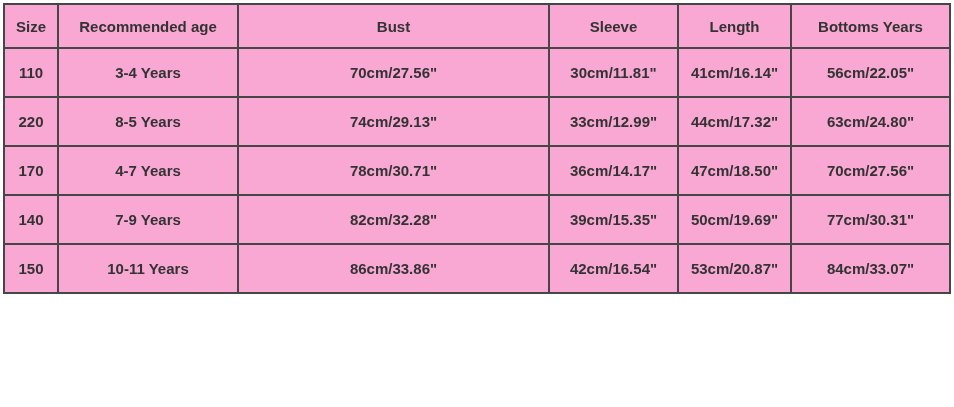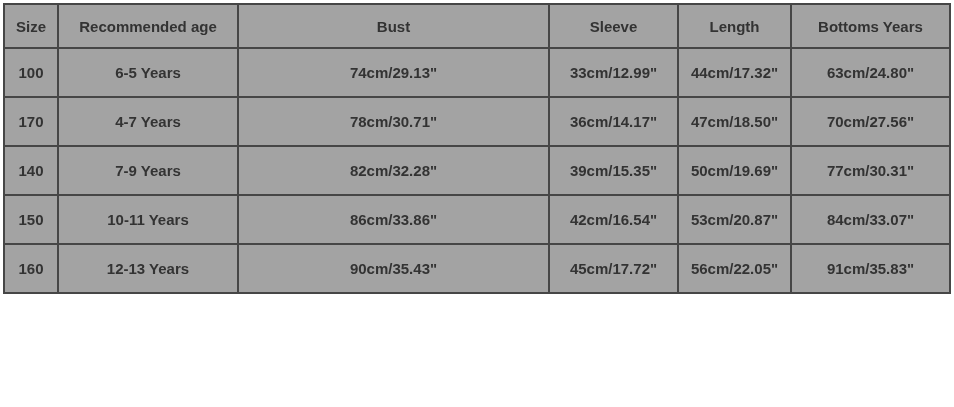--- a/index.html
+++ b/index.html
@@ -24,21 +24,21 @@
   table.size-chart td {
     border: 2px solid #464646;
     text-align: center;
     vertical-align: middle;
     color: #333333;
     font-weight: bold;
     font-size: 15px;
     padding: 0 2px;
     overflow: hidden;
     white-space: nowrap;
-    background: #a3a3a3;
+    background: #f9a8d4;
   }
   table.size-chart th {
     height: 42px;
     font-size: 15px;
   }
   table.size-chart td {
     height: 47px;
   }
   col.c-size    { width: 54px;  }
   col.c-age     { width: 180px; }
@@ -65,22 +65,30 @@
         <th>Size</th>
         <th>Recommended age</th>
         <th>Bust</th>
         <th>Sleeve</th>
         <th>Length</th>
         <th>Bottoms Years</th>
       </tr>
     </thead>
     <tbody>
       <tr>
-        <td>100</td>
-        <td>6-5 Years</td>
+        <td>110</td>
+        <td>3-4 Years</td>
+        <td>70cm/27.56"</td>
+        <td>30cm/11.81"</td>
+        <td>41cm/16.14"</td>
+        <td>56cm/22.05"</td>
+      </tr>
+      <tr>
+        <td>220</td>
+        <td>8-5 Years</td>
         <td>74cm/29.13"</td>
         <td>33cm/12.99"</td>
         <td>44cm/17.32"</td>
         <td>63cm/24.80"</td>
       </tr>
       <tr>
         <td>170</td>
         <td>4-7 Years</td>
         <td>78cm/30.71"</td>
         <td>36cm/14.17"</td>
@@ -96,23 +104,15 @@
         <td>77cm/30.31"</td>
       </tr>
       <tr>
         <td>150</td>
         <td>10-11 Years</td>
         <td>86cm/33.86"</td>
         <td>42cm/16.54"</td>
         <td>53cm/20.87"</td>
         <td>84cm/33.07"</td>
       </tr>
-      <tr>
-        <td>160</td>
-        <td>12-13 Years</td>
-        <td>90cm/35.43"</td>
-        <td>45cm/17.72"</td>
-        <td>56cm/22.05"</td>
-        <td>91cm/35.83"</td>
-      </tr>
     </tbody>
   </table>
 </div>
 
 </body></html>

